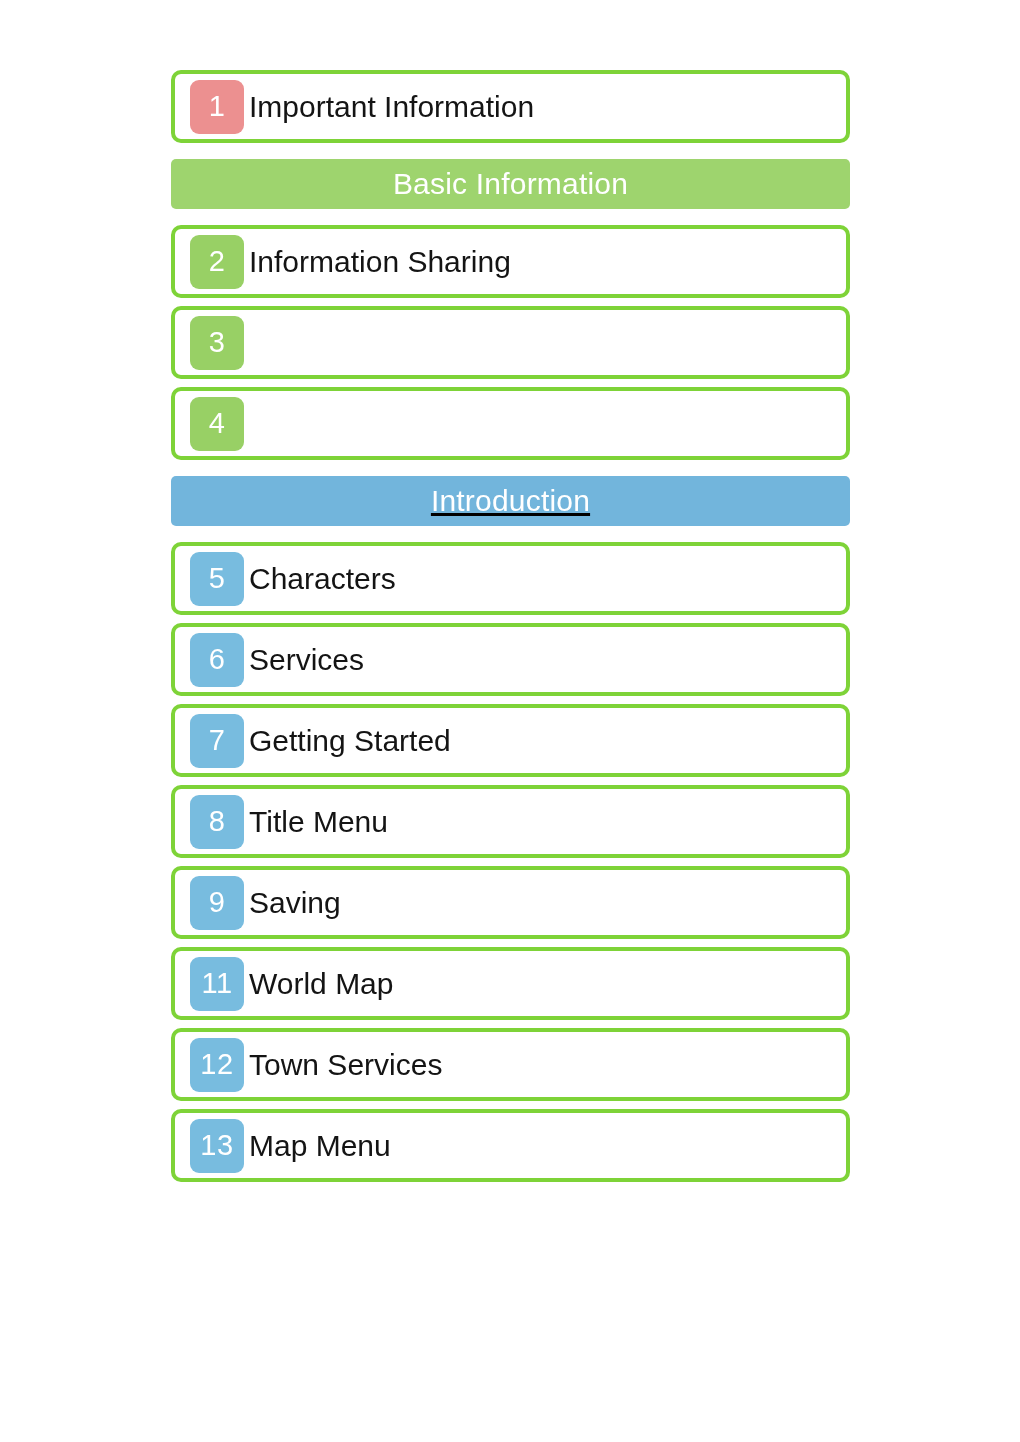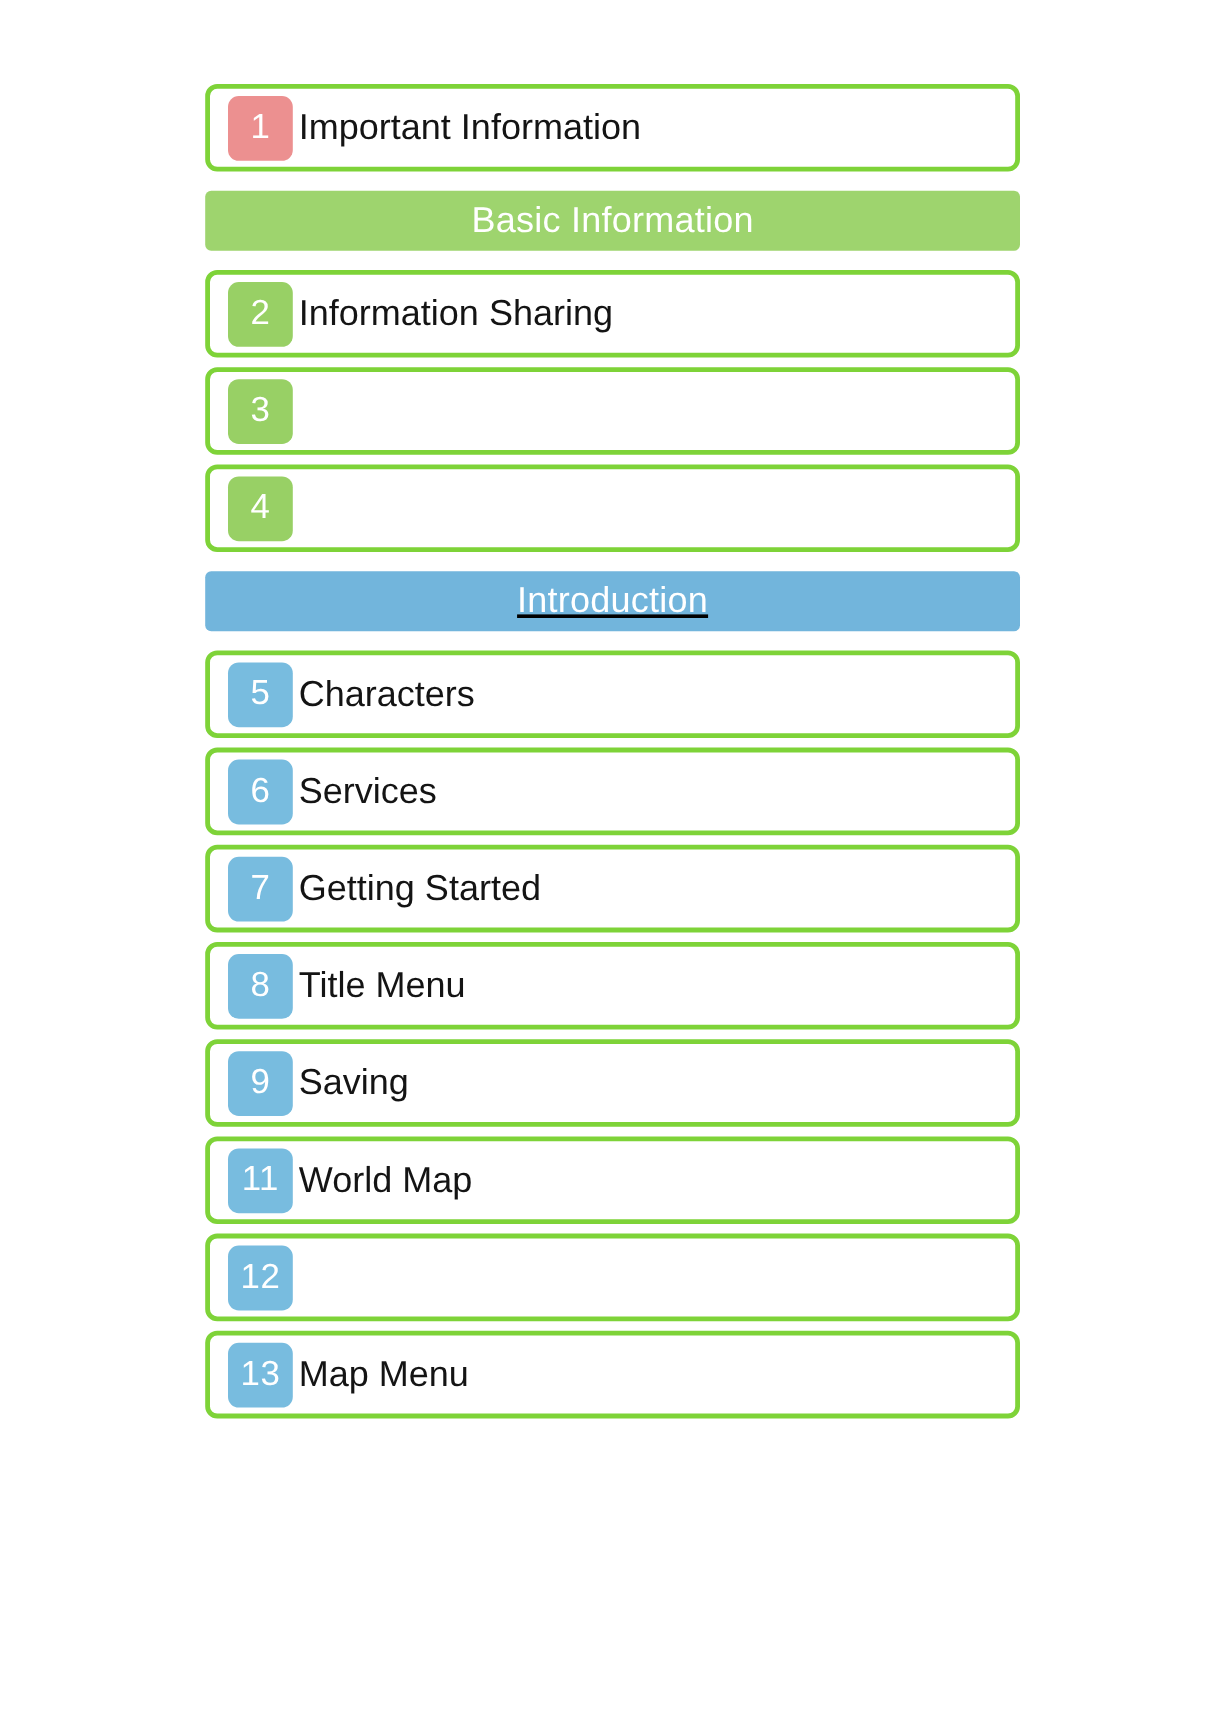--- a/index.html
+++ b/index.html
@@ -135,19 +135,20 @@
       <div class="chapter-row">
         <div class="chapter-badge blue">9</div>
         <div class="chapter-label">Saving</div>
       </div>
       <div class="chapter-row">
         <div class="chapter-badge blue">11</div>
         <div class="chapter-label">World Map</div>
       </div>
       <div class="chapter-row">
         <div class="chapter-badge blue">12</div>
+        <div class="chapter-label">Town Services</div>
       </div>
       <div class="chapter-row">
         <div class="chapter-badge blue">13</div>
         <div class="chapter-label">Map Menu</div>
       </div>
     </div>
 </div>
 
 </body></html>

